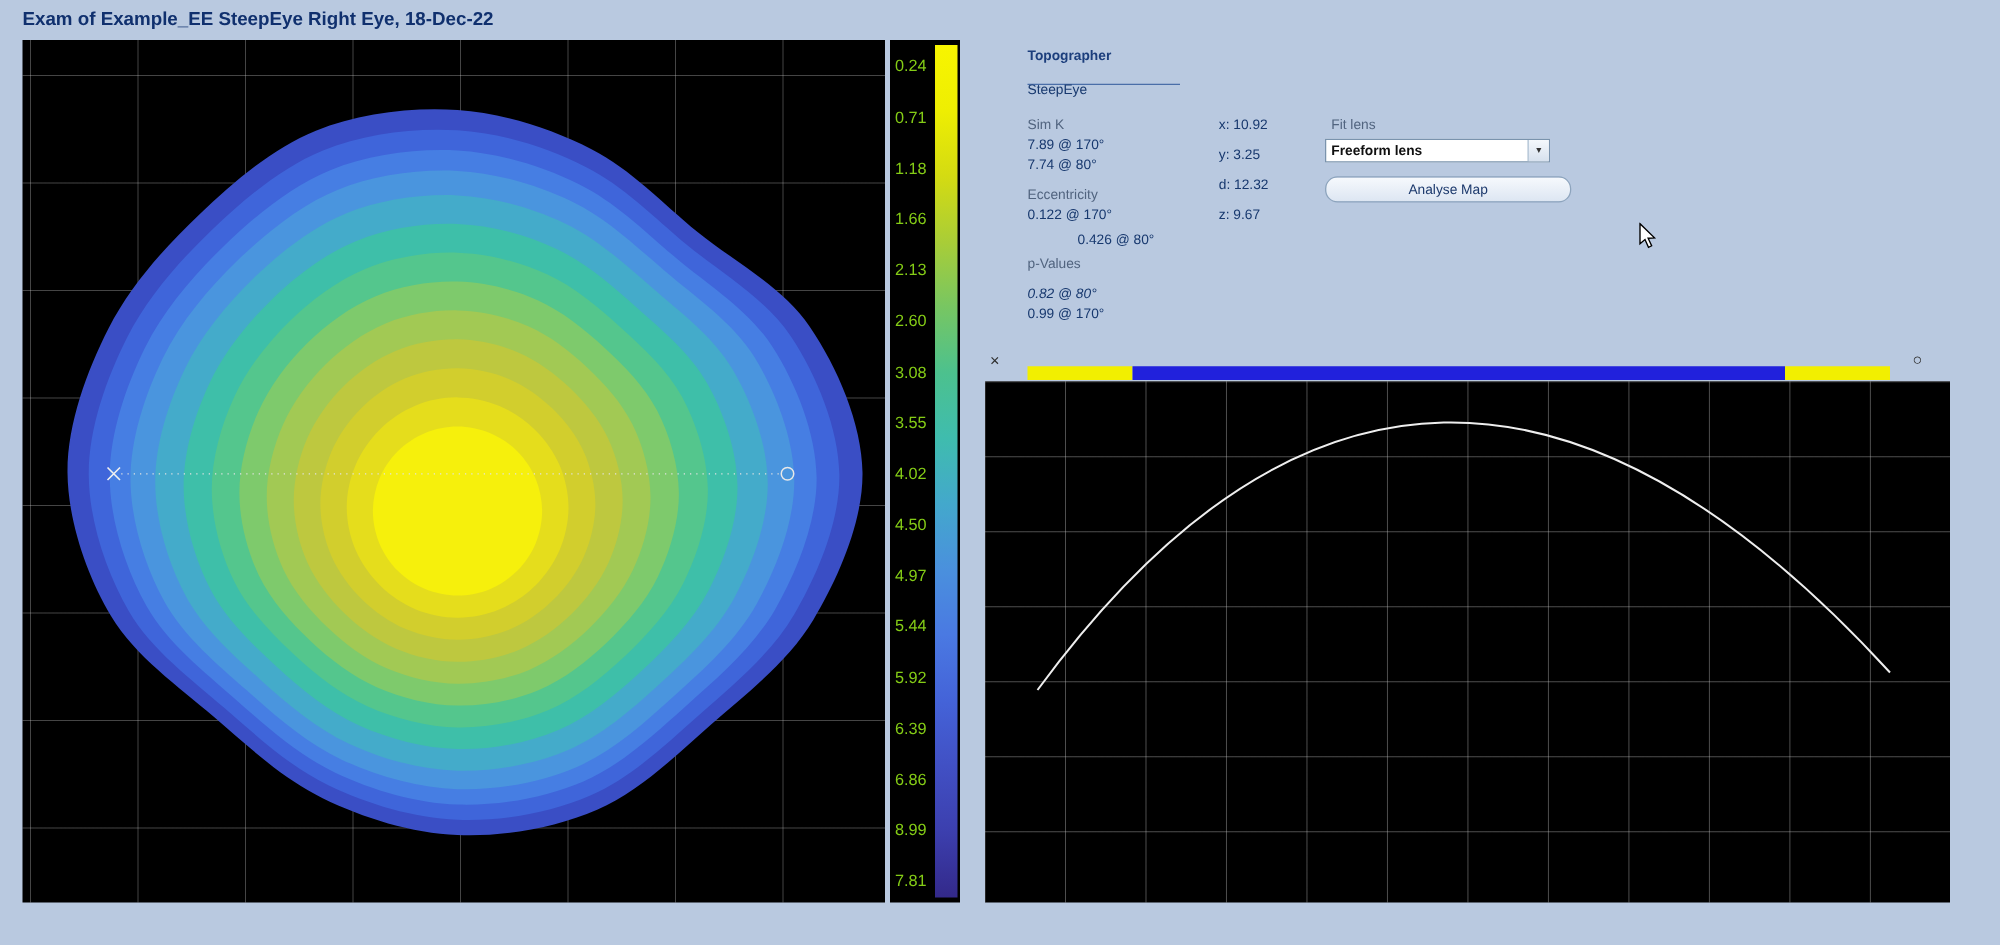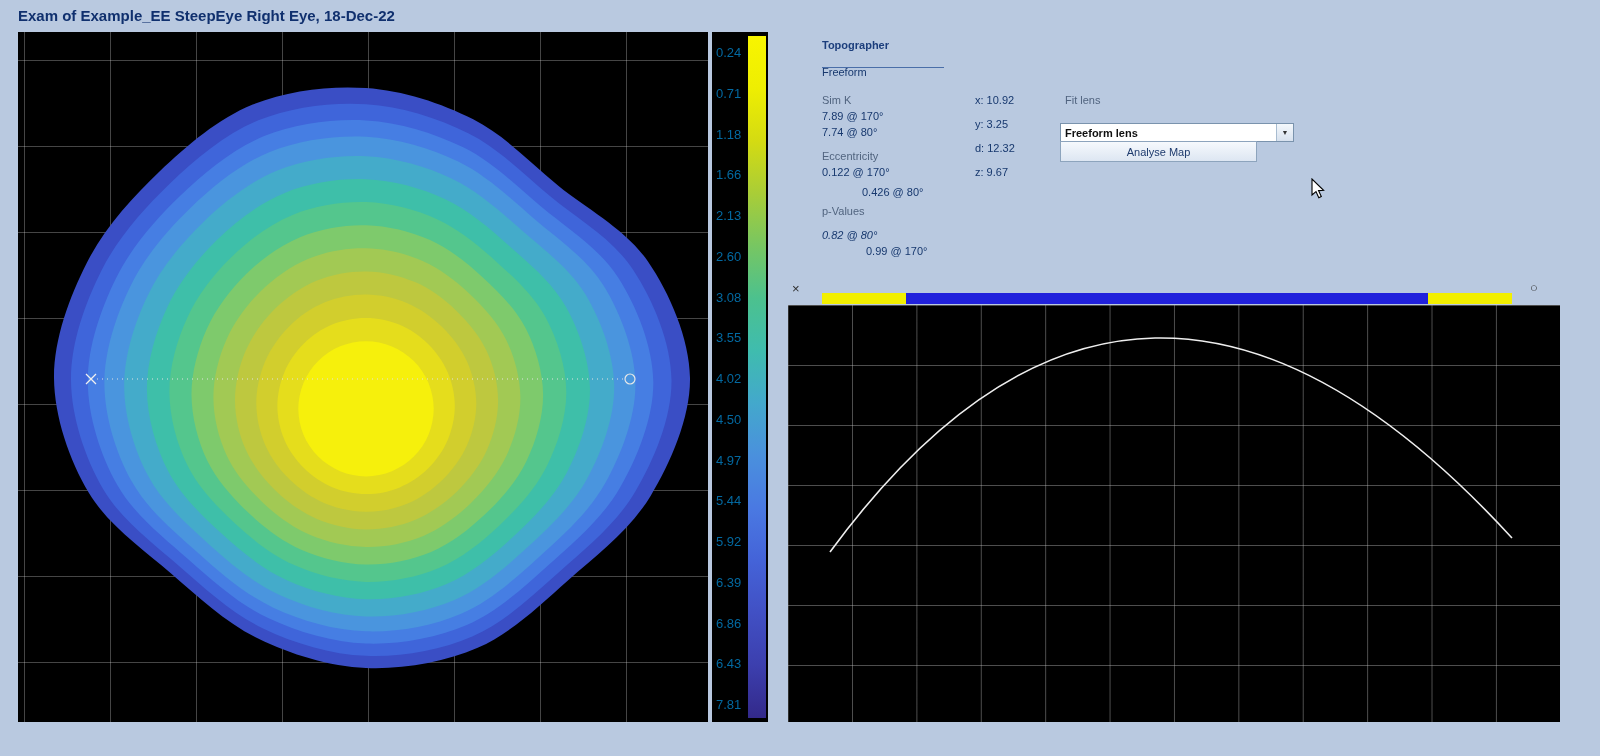--- a/index.html
+++ b/index.html
@@ -29,54 +29,54 @@
   
   .colorbar{
     position:absolute;left:712px;top:32px;width:56px;height:690px;
     background:#000;
   }
   .cb-labels{
     position:absolute;left:4px;top:0;bottom:0;width:34px;
     display:flex;flex-direction:column;justify-content:space-between;
     padding:14px 0 11px 0;box-sizing:border-box;
   }
-  .cb-label{font-size:13px;color:#0369a1;line-height:13px;}
+  .cb-label{font-size:13px;color:#84cc16;line-height:13px;}
   .cb-bar{
     position:absolute;right:2px;top:4px;bottom:4px;width:18px;
   }
   
   .info-line{position:absolute;font-size:11px;white-space:nowrap;}
   .val{color:#17386e;}
   .lbl{color:#51647f;text-align:center;}
   .grp-caption{
     position:absolute;left:822px;top:39px;width:122px;
     font-size:11px;font-weight:700;color:#1c3e7c;
     border-bottom:1px solid #4a6ea8;padding-bottom:16px;
   }
   
   .combo{
-    position:absolute;left:1060px;top:111px;width:234px;height:19px;
+    position:absolute;left:1060px;top:111px;width:180px;height:19px;
     background:#fff;border:1px solid #7a93ad;box-sizing:border-box;
-    display:flex;align-items:center;margin-top:12px;
+    display:flex;align-items:center;
   }
   .combo-text{
     flex:1;font-size:11px;font-weight:700;color:#101010;
     padding-left:4px;overflow:hidden;white-space:nowrap;
   }
   .combo-btn{
     width:17px;height:100%;box-sizing:border-box;
     background:linear-gradient(#f4f8fc,#d7e1ee);
     border-left:1px solid #a8bcd0;
     display:flex;align-items:center;justify-content:center;
     font-size:7px;color:#333;
   }
   .analyse-btn{
     position:absolute;left:1060px;top:141px;width:197px;height:21px;
     background:linear-gradient(#f6f9fd,#dde6f2);
-    border:1px solid #8da4bd;border-radius:0;
+    border:1px solid #8da4bd;border-radius:10px;
     font-family:"Liberation Sans",sans-serif;
     font-size:11px;color:#1d3a6d;
   }
   
   .profile-marker{
     position:absolute;font-size:13px;color:#2e2e2e;line-height:13px;
   }
   .profile-bar{
     position:absolute;left:822px;top:293px;width:690px;height:11px;
     display:flex;
@@ -135,40 +135,40 @@
       <div class="cb-label">2.60</div>
       <div class="cb-label">3.08</div>
       <div class="cb-label">3.55</div>
       <div class="cb-label">4.02</div>
       <div class="cb-label">4.50</div>
       <div class="cb-label">4.97</div>
       <div class="cb-label">5.44</div>
       <div class="cb-label">5.92</div>
       <div class="cb-label">6.39</div>
       <div class="cb-label">6.86</div>
-      <div class="cb-label">6.43</div>
+      <div class="cb-label">8.99</div>
       <div class="cb-label">7.81</div>
     </div>
   <div class="cb-bar" id="cb-bar" style="background: linear-gradient(rgb(248, 245, 0), rgb(238, 238, 2), rgb(212, 219, 18), rgb(169, 205, 55), rgb(119, 198, 98), rgb(76, 193, 142), rgb(63, 188, 174), rgb(67, 168, 204), rgb(74, 144, 221), rgb(74, 121, 226), rgb(68, 99, 216), rgb(65, 80, 196), rgb(60, 63, 174), rgb(51, 41, 138));"></div>
 </div>
 
 <div class="grp-caption">Topographer</div>
-<div class="info-line val" style="left:822px;top:66px;">Freeform</div>
+<div class="info-line val" style="left:822px;top:66px;">SteepEye</div>
 
 <div class="info-line lbl" style="left:822px;top:94px;">Sim K</div>
 <div class="info-line val" style="left:822px;top:110px;">7.89 @ 170°</div>
 <div class="info-line val" style="left:822px;top:126px;">7.74 @ 80°</div>
 
 <div class="info-line lbl" style="left:822px;top:150px;">Eccentricity</div>
 <div class="info-line val" style="left:822px;top:166px;">0.122 @ 170°</div>
 <div class="info-line val" style="left:822px;top:186px;padding-left:40px;">0.426 @ 80°</div>
 
 <div class="info-line lbl" style="left:822px;top:205px;">p-Values</div>
 <div class="info-line val" style="left:822px;top:229px;font-style:italic;">0.82 @ 80°</div>
-<div class="info-line val" style="left:822px;top:245px;margin-left:44px;">0.99 @ 170°</div>
+<div class="info-line val" style="left:822px;top:245px;">0.99 @ 170°</div>
 
 <div class="info-line val" style="left:975px;top:94px;">x: 10.92</div>
 <div class="info-line val" style="left:975px;top:118px;">y: 3.25</div>
 <div class="info-line val" style="left:975px;top:142px;">d: 12.32</div>
 <div class="info-line val" style="left:975px;top:166px;">z: 9.67</div>
 
 <div class="info-line lbl" style="left:1065px;top:94px;">Fit lens</div>
 <div class="combo">
   <span class="combo-text">Freeform lens</span>
   <span class="combo-btn">▼</span>

